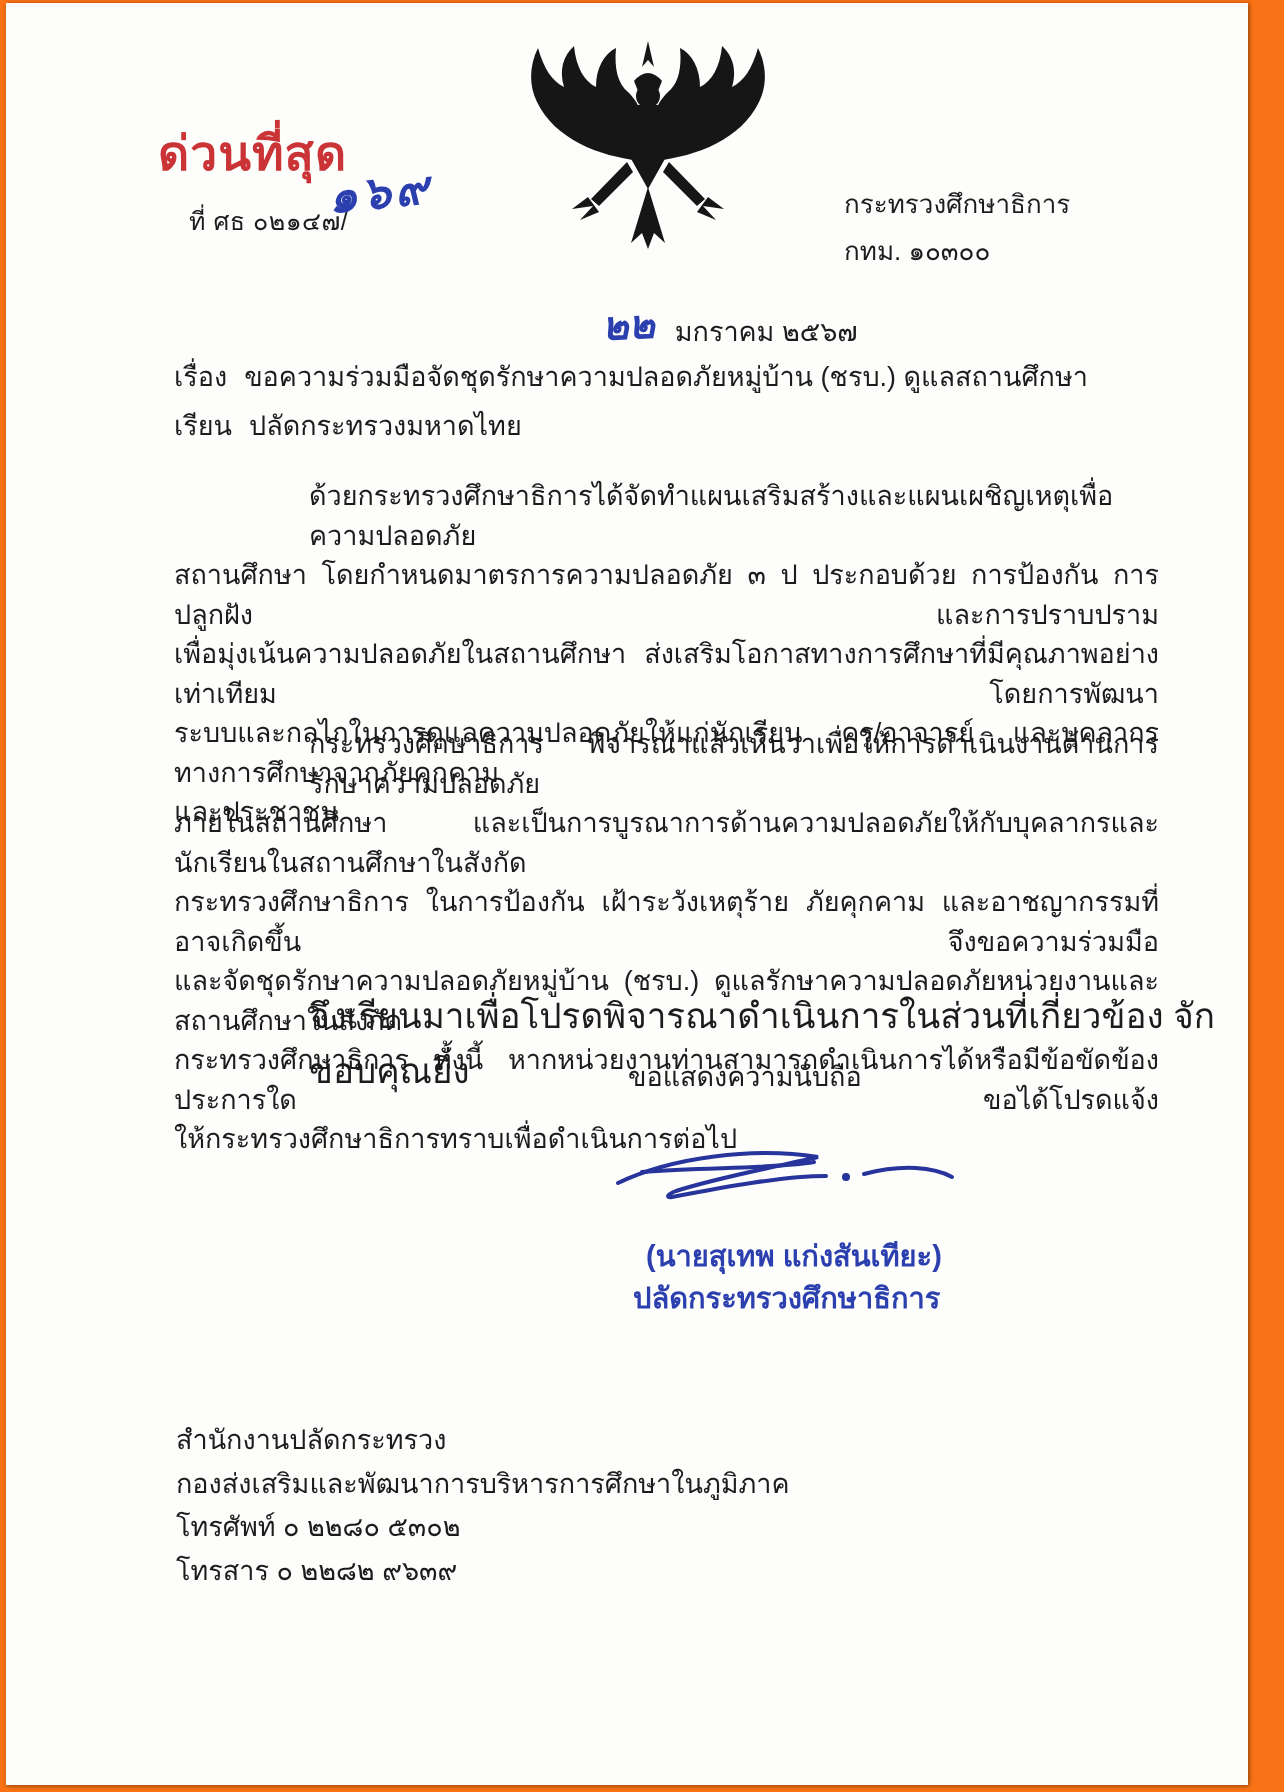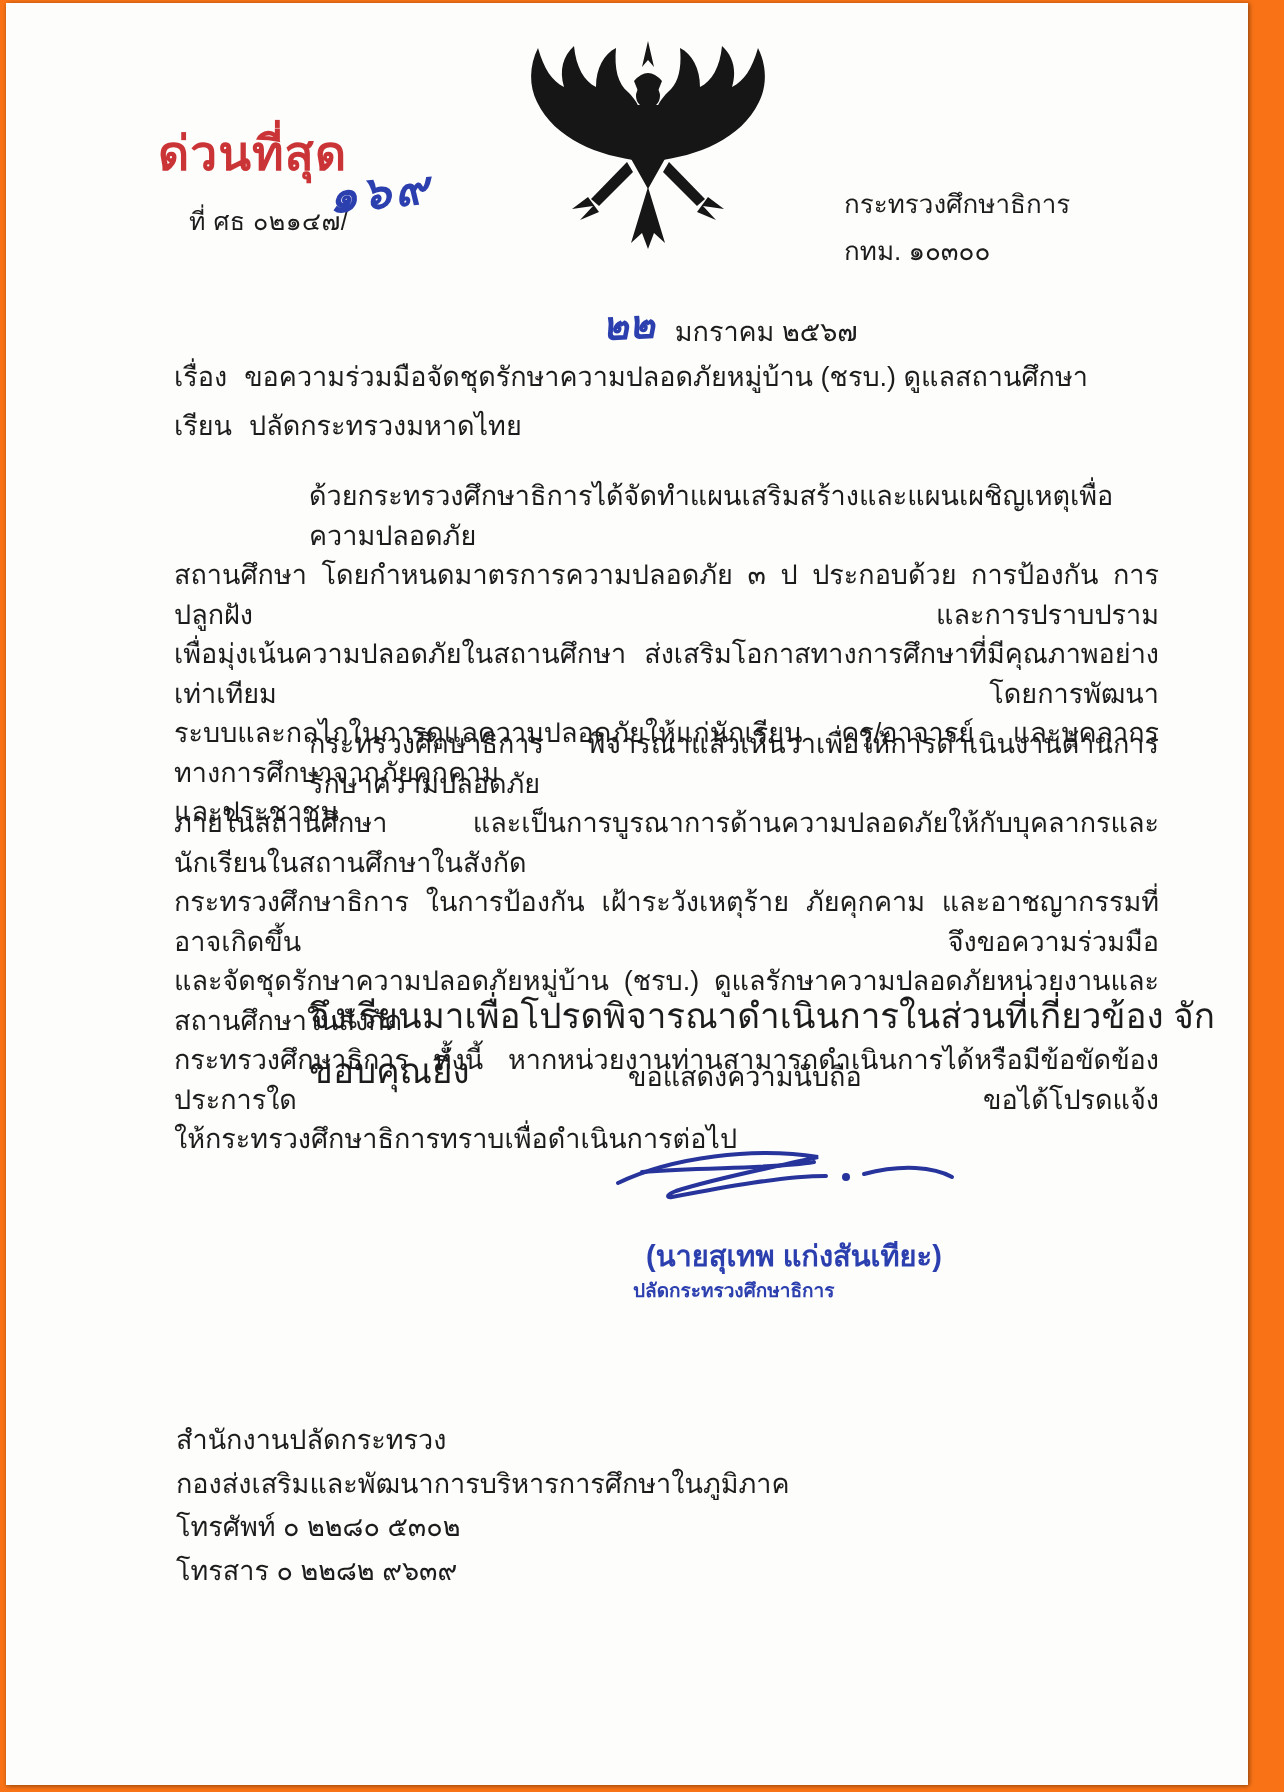--- a/index.html
+++ b/index.html
@@ -42,21 +42,21 @@
   .bodyblock{width:985px;font-size:27px;line-height:39.5px;}
   .para1{left:168px;top:452px;}
   .para2{left:168px;top:700px;}
   .bline{text-align:justify;text-align-last:justify;}
   .bline.first{padding-left:135px;margin-top:22px;}
   .bline.last{text-align-last:left;}
   .closing{left:303px;top:985px;font-size:35px;}
   .signoff{left:622px;top:1052px;font-size:27px;}
   .signature{left:596px;top:1138px;}
   .signer-name{left:640px;top:1230px;font-size:29px;font-weight:bold;color:var(--ink-blue,#2b3fa8);text-align:right;}
-  .signer-title{left:627px;top:1272px;font-size:19px;font-weight:bold;color:var(--ink-blue,#2b3fa8);}
+  .signer-title{left:627px;top:1272px;font-size:29px;font-weight:bold;color:var(--ink-blue,#2b3fa8);}
   .footer{left:170px;top:1416px;font-size:27px;line-height:43.5px;}
 </style>
 </head>
 <body>
 
 <div class="photo">
   <div class="page">
 
     <div class="abs urgency">ด่วนที่สุด</div>
 

